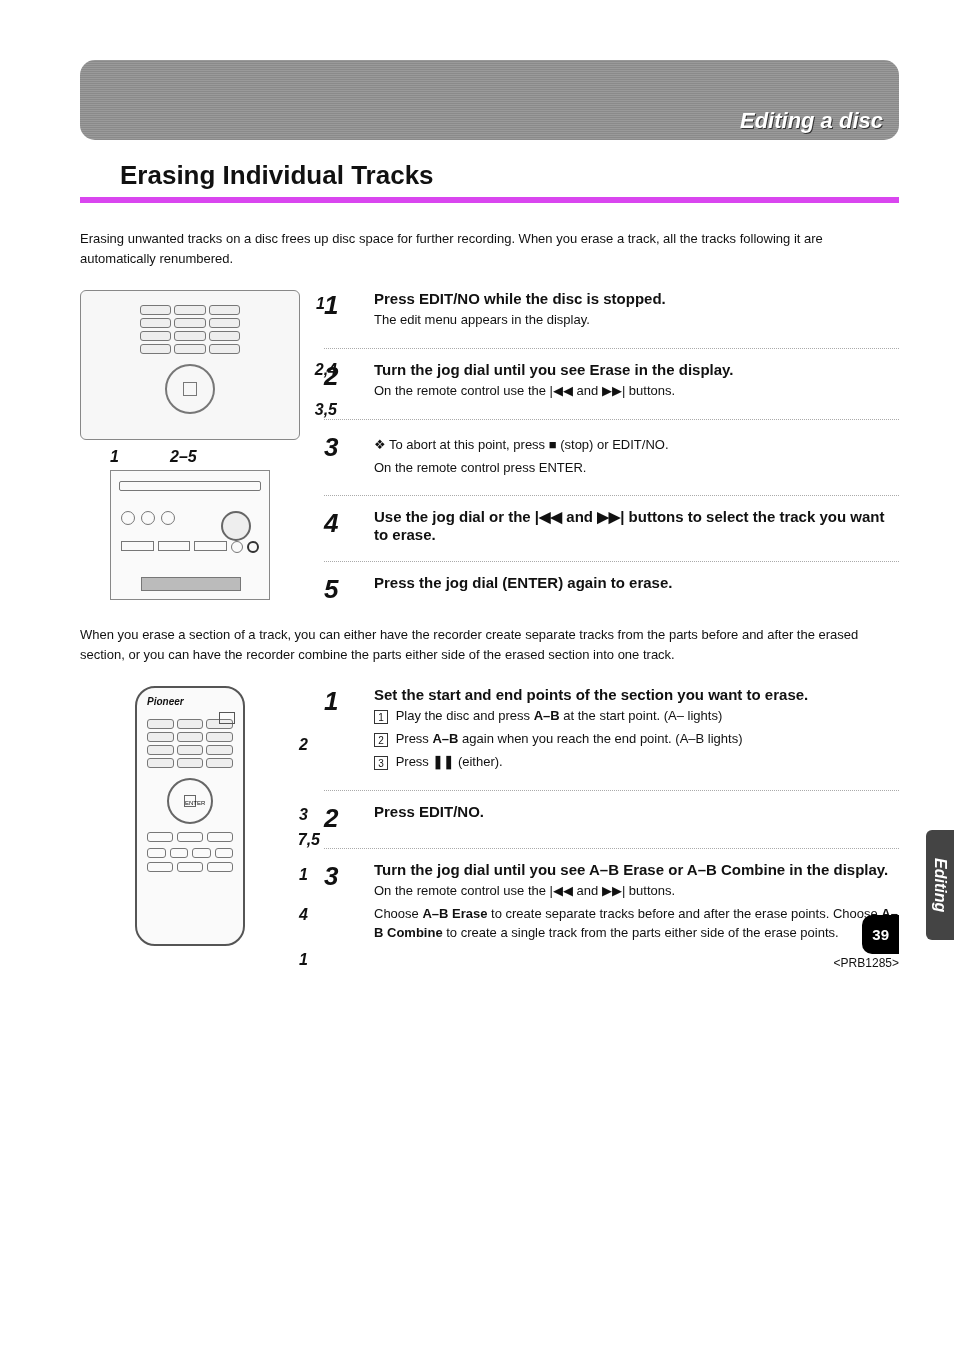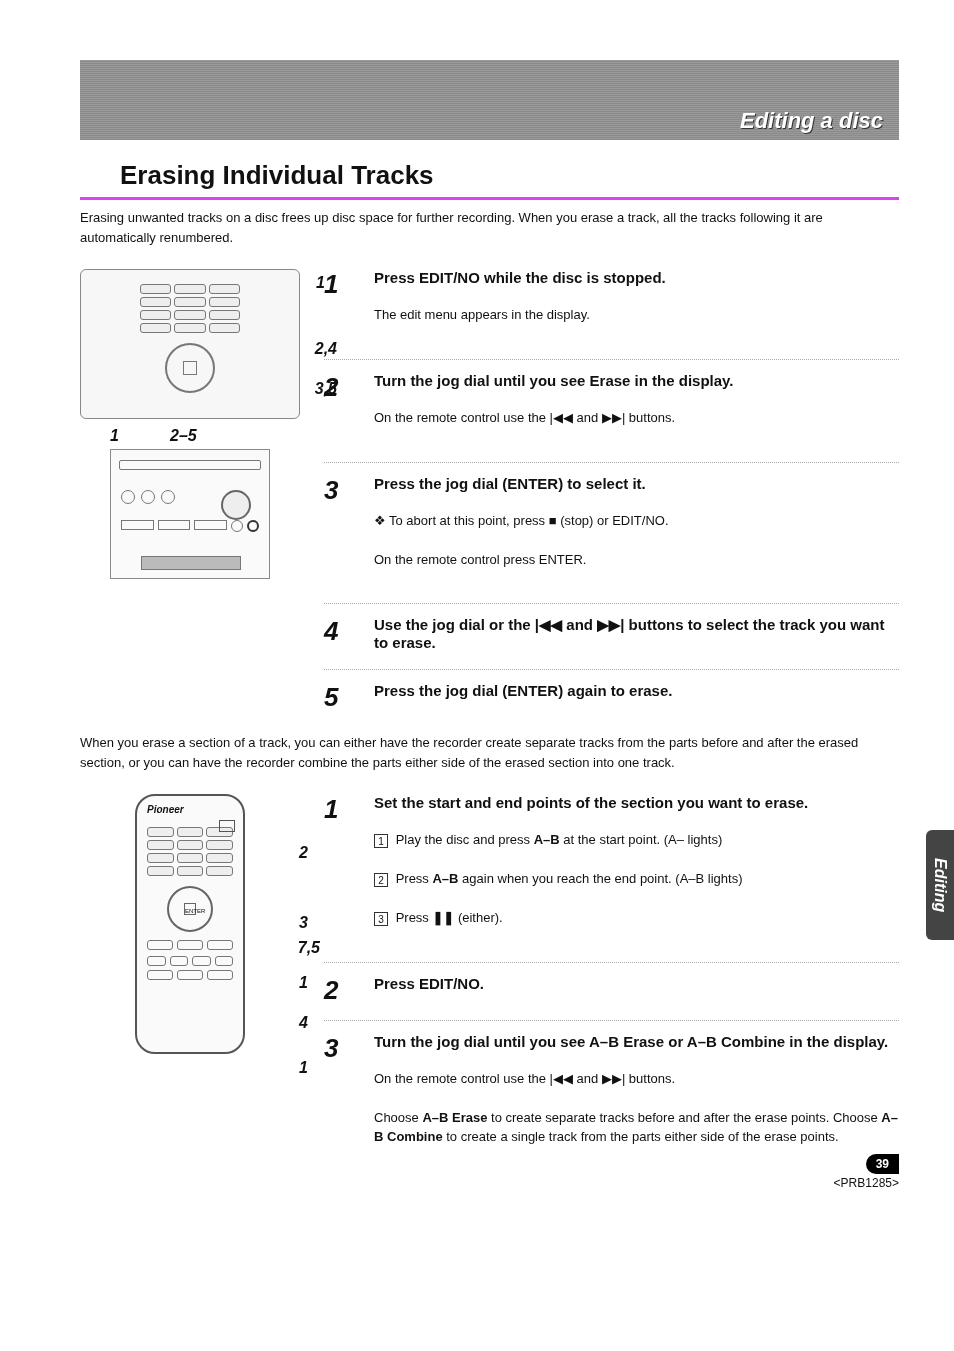--- a/index.html
+++ b/index.html
@@ -17,42 +17,43 @@
   }
   .header-band {
     position: relative;
     height: 80px;
     background: repeating-linear-gradient(
       0deg,
       #8a8a8a 0px, #8a8a8a 1px,
       #9a9a9a 1px, #9a9a9a 2px
     );
     margin-bottom: 14px;
+    border-radius: 15px;
   }
   .header-band .band-title {
     position: absolute;
     right: 16px;
     bottom: 6px;
     color: #fff;
     font-weight: bold;
     font-style: italic;
     font-size: 22px;
     text-shadow: 1px 1px 0 #333;
   }
   h1.section-title {
     font-size: 26px;
     font-weight: 800;
     margin: 6px 0 6px 40px;
     display: inline-block;
   }
   .title-rule {
     display: flex;
     align-items: flex-end;
-    border-bottom: 3px solid #d946ef;
-    margin-bottom: 8px;
+    border-bottom: 6px solid #d946ef;
+    margin-bottom: 26px;
   }
   p.intro {
     font-size: 13px;
     line-height: 1.5;
     margin: 6px 0 22px 0;
   }
   .columns {
     display: flex;
     gap: 24px;
   }
@@ -143,21 +144,21 @@
     font-style: italic;
     width: 24px;
     flex-shrink: 0;
   }
   .step-body { flex: 1; font-size: 13px; }
   .step-body .step-title {
     font-weight: 700;
     font-size: 15px;
     margin-bottom: 4px;
   }
-  .step-body p { margin: 20px 0; line-height: 1.45; }
+  .step-body p { margin: 4px 0; line-height: 1.45; }
   .boxnum {
     display: inline-block;
     border: 1px solid #333;
     width: 14px; height: 14px;
     font-size: 10px;
     text-align: center;
     line-height: 13px;
     margin-right: 4px;
     vertical-align: middle;
   }
@@ -182,23 +183,23 @@
     right: 55px;
     bottom: 30px;
     text-align: right;
     font-size: 12px;
   }
   .footer .pg {
     display: inline-block;
     background: #000;
     color: #fff;
     font-weight: bold;
-    padding: 3px 10px;
+    padding: 11px 10px;
     border-radius: 10px 0 0 10px;
-    font-size: 12px;
+    font-size: 15px;
   }
   .footer .code { margin-top: 2px; }
   .callout {
     position: absolute;
     font-weight: 700;
     font-style: italic;
     font-size: 16px;
   }
   strong { font-weight: 700; }
 </style>
@@ -277,21 +278,20 @@
       <div class="step">
         <div class="step-num">2</div>
         <div class="step-body">
           <div class="step-title">Turn the jog dial until you see Erase in the display.</div>
           <p>On the remote control use the |◀◀ and ▶▶| buttons.</p>
         </div>
       </div>
       <div class="step">
         <div class="step-num">3</div>
         <div class="step-body">
-          <div class="step-title">Press the jog dial (ENTER) to select it.</div>
           <p>❖  To abort at this point, press ■ (stop) or EDIT/NO.</p>
           <p>
             <span>On the remote control press ENTER.</span>
           </p>
         </div>
       </div>
       <div class="step">
         <div class="step-num">4</div>
         <div class="step-body">
           <div class="step-title">Use the jog dial or the |◀◀ and ▶▶| buttons to select the track you want to erase.</div>

